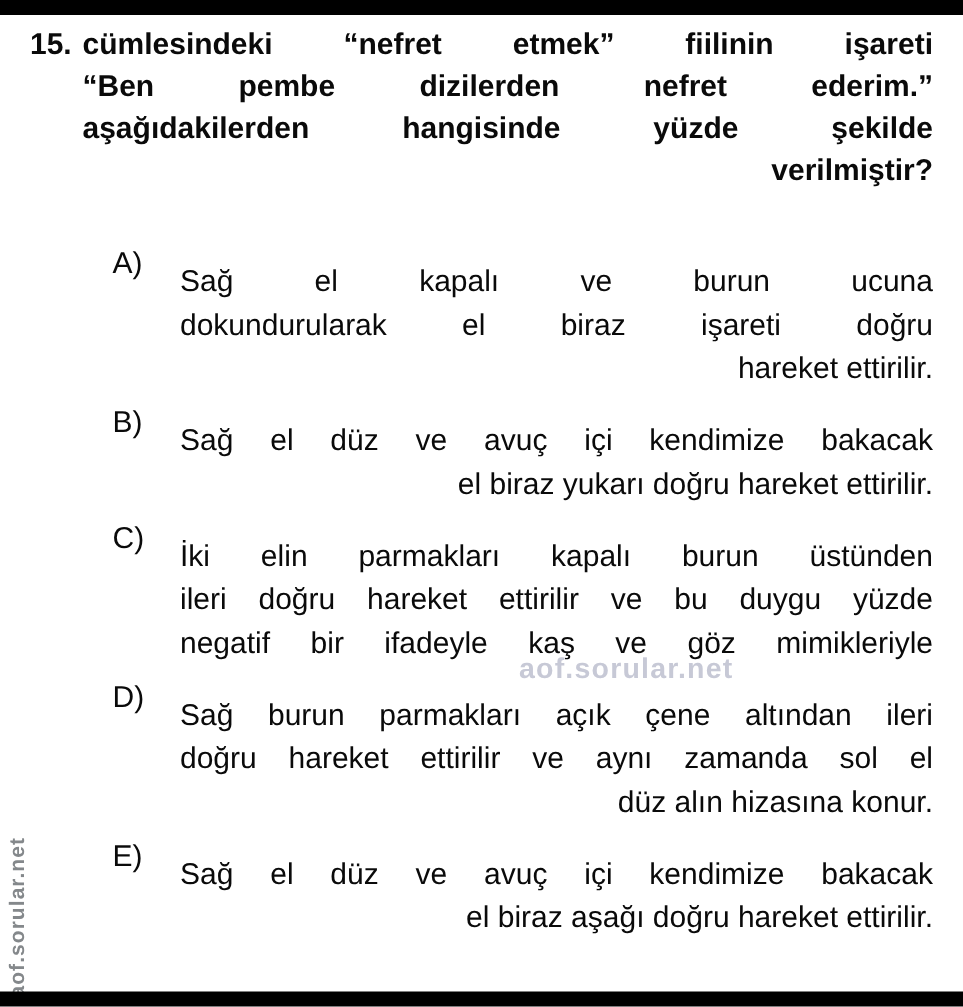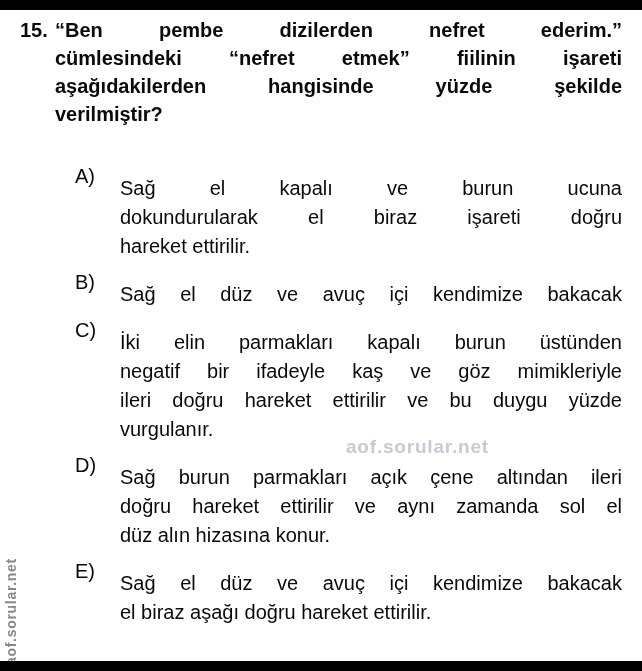--- a/index.html
+++ b/index.html
@@ -32,21 +32,21 @@
 
   .options {
     position: absolute; left: 75px; top: 162px; width: 547px;
     font-size: 20px; line-height: 29px;
   }
   .option { display: flex; margin-bottom: 7px; }
   .letter { width: 45px; flex: 0 0 45px; }
   .lines { width: 502px; flex: 0 0 502px; margin-top: 12px; }
 
   .jline { text-align: justify; text-align-last: justify; }
-  .lline { text-align: left; }
+  .lline { text-align: right; }
 
   .wm-center {
     position: absolute; left: 346px; top: 436px;
     font-size: 19px; font-weight: bold; letter-spacing: 0.8px;
     color: #c7c9d6;
   }
   .wm-left {
     position: absolute; left: 3px; top: 665px;
     transform: rotate(-90deg); transform-origin: 0 0;
     font-size: 14px; font-weight: bold; letter-spacing: 0.7px;
@@ -57,52 +57,52 @@
 </head>
 <body>
 
 <div class="page">
 
   <div class="scan-bar top"></div>
 
   <div class="question-row">
     <div class="qnum">15.</div>
     <div class="qtext">
+      <div class="jline">cümlesindeki “nefret etmek” fiilinin işareti</div>
       <div class="jline">“Ben pembe dizilerden nefret ederim.”</div>
-      <div class="jline">cümlesindeki “nefret etmek” fiilinin işareti</div>
       <div class="jline">aşağıdakilerden hangisinde yüzde şekilde</div>
       <div class="lline">verilmiştir?</div>
     </div>
   </div>
 
   <div class="options">
 
     <div class="option">
       <div class="letter">A)</div>
       <div class="lines">
         <div class="jline">Sağ el kapalı ve burun ucuna</div>
         <div class="jline">dokundurularak el biraz işareti doğru</div>
         <div class="lline">hareket ettirilir.</div>
       </div>
     </div>
 
     <div class="option">
       <div class="letter">B)</div>
       <div class="lines">
         <div class="jline">Sağ el düz ve avuç içi kendimize bakacak</div>
+        <div class="lline">el biraz yukarı doğru hareket ettirilir.</div>
       </div>
     </div>
 
     <div class="option">
       <div class="letter">C)</div>
       <div class="lines">
         <div class="jline">İki elin parmakları kapalı burun üstünden</div>
+        <div class="jline">ileri doğru hareket ettirilir ve bu duygu yüzde</div>
         <div class="jline">negatif bir ifadeyle kaş ve göz mimikleriyle</div>
-        <div class="jline">ileri doğru hareket ettirilir ve bu duygu yüzde</div>
-        <div class="lline">vurgulanır.</div>
       </div>
     </div>
 
     <div class="option">
       <div class="letter">D)</div>
       <div class="lines">
         <div class="jline">Sağ burun parmakları açık çene altından ileri</div>
         <div class="jline">doğru hareket ettirilir ve aynı zamanda sol el</div>
         <div class="lline">düz alın hizasına konur.</div>
       </div>

